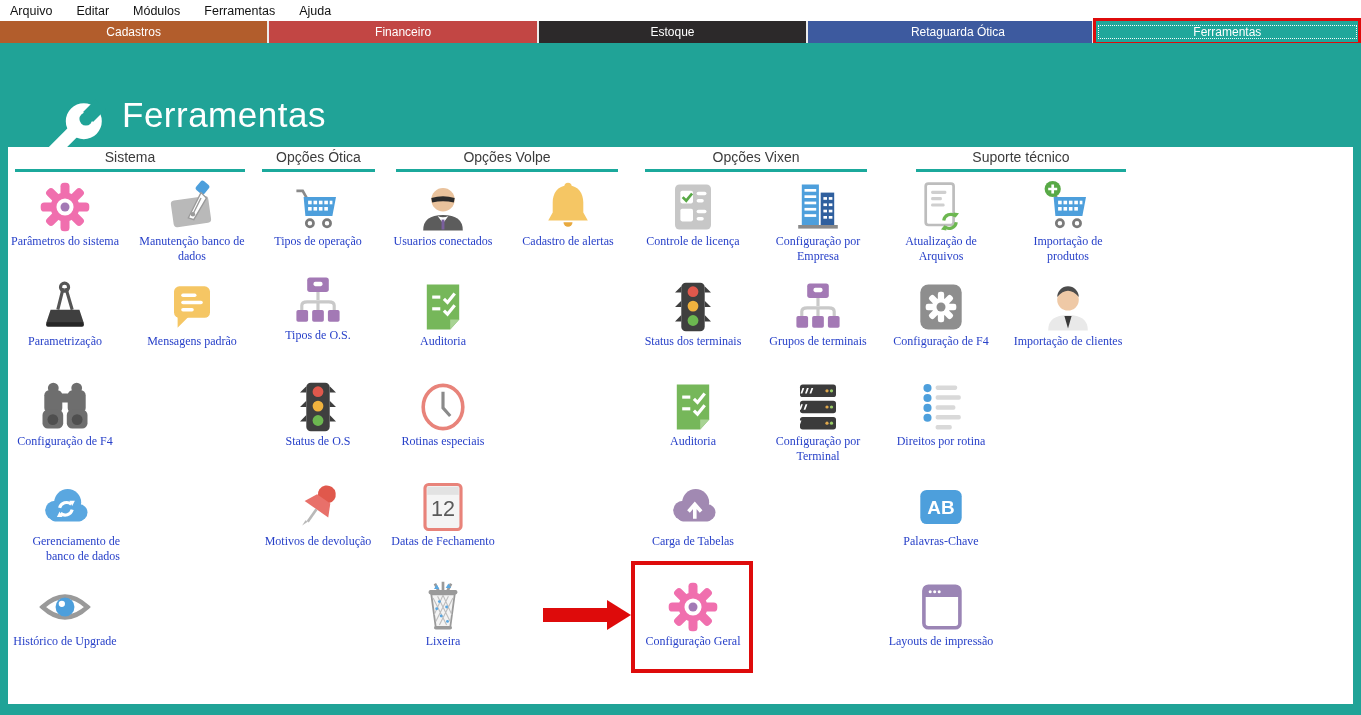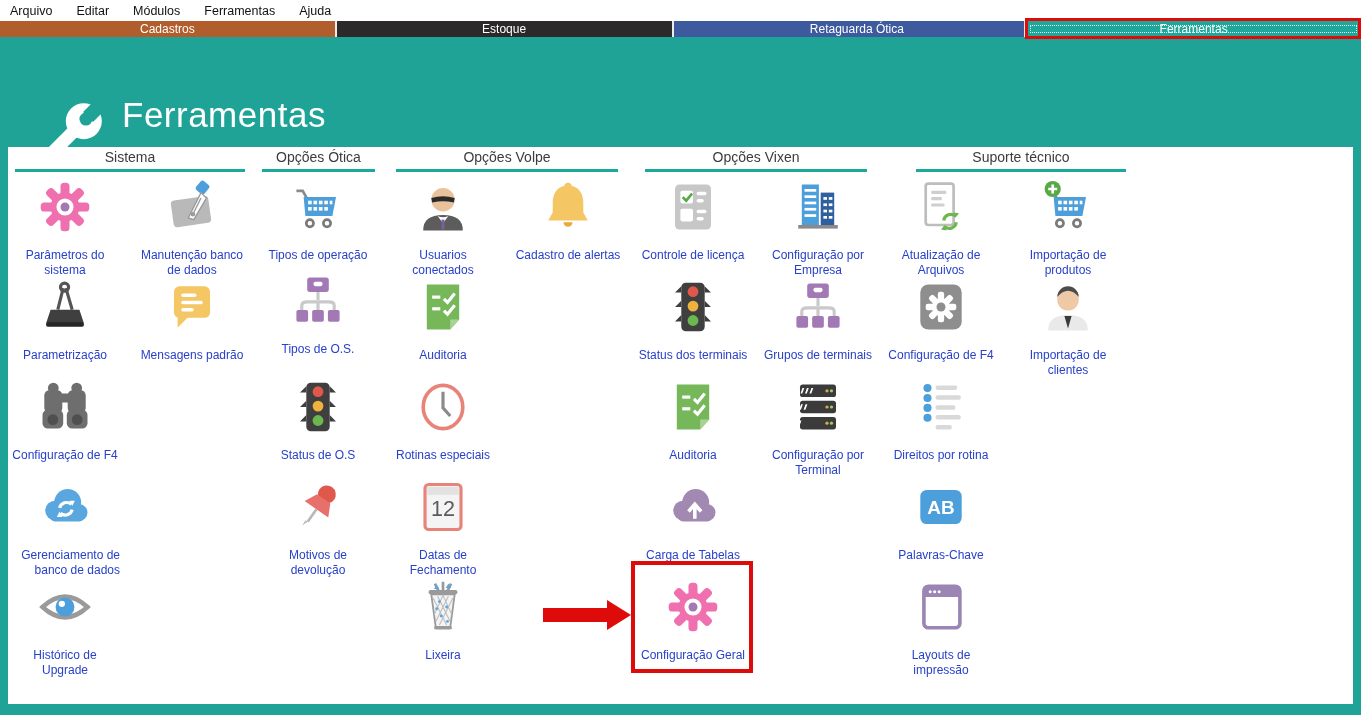--- a/index.html
+++ b/index.html
@@ -5,21 +5,21 @@
   html,body{margin:0;padding:0;}
   body{font-family:"Liberation Sans",sans-serif;}
   #page{position:relative;width:1361px;height:715px;background:#20a397;overflow:hidden;}
 
   
   #menubar{position:absolute;left:0;top:0;width:100%;height:21px;background:#ffffff;
     display:flex;align-items:center;gap:24px;padding-left:10px;box-sizing:border-box;}
   .menu-item{font-size:12.5px;color:#111;cursor:default;}
 
   
-  #tabstrip{position:absolute;left:0;top:21px;width:100%;height:16px;display:flex;}
+  #tabstrip{position:absolute;left:0;top:21px;width:100%;height:22px;display:flex;}
   .tab{flex:1;display:flex;align-items:center;justify-content:center;color:#fff;
     font-size:12px;border-right:2px solid #ececec;box-sizing:border-box;position:relative;}
   .tab:last-child{border-right:none;}
   .tab.active{outline:1px dotted rgba(255,255,255,.95);outline-offset:-5px;}
   .tab.active::before{content:"";position:absolute;left:-1px;right:0;top:-3px;bottom:-2px;
     border:3px solid #de0b0b;pointer-events:none;}
 
   
   #headerband{position:absolute;left:0;top:43px;width:100%;height:104px;background:#20a397;}
   #wrench{position:absolute;left:14px;top:48px;width:100px;height:100px;}
@@ -36,21 +36,21 @@
 
   
   #panel{position:absolute;left:8px;top:147px;width:1345px;height:557px;background:#ffffff;}
 
   .cat{position:absolute;top:149px;text-align:center;color:#3c3c3c;font-size:14px;}
   .cat .cat-line{position:absolute;left:0;right:0;top:20px;height:3px;background:#1ba99c;}
 
   .item{position:absolute;width:110px;text-align:center;cursor:pointer;}
   .item .ic{width:54px;height:54px;margin:0 auto;}
   .item .ic svg{width:54px;height:54px;display:block;}
-  .item .lbl{margin-top:14px;font-size:12px;line-height:15px;color:#2841c9;}
+  .item .lbl{margin-top:0;font-size:12px;line-height:15px;color:#2841c9;font-family:Liberation Serif, serif;}
 
   
   #hl-box{position:absolute;left:631px;top:561px;width:122px;height:112px;
     border:4px solid #de0b0b;box-sizing:border-box;pointer-events:none;}
   #hl-arrow{position:absolute;left:543px;top:608px;width:64px;height:14px;background:#de0b0b;}
   #hl-arrow::after{content:"";position:absolute;left:64px;top:-8px;width:0;height:0;
     border-top:15px solid transparent;border-bottom:15px solid transparent;border-left:24px solid #de0b0b;}
 </style>
 </head>
 <body>
@@ -60,20 +60,21 @@
   <div id="menubar">
       <div class="menu-item">Arquivo</div>
       <div class="menu-item">Editar</div>
       <div class="menu-item">Módulos</div>
       <div class="menu-item">Ferramentas</div>
       <div class="menu-item">Ajuda</div>
     </div>
 
   <div id="tabstrip">
       <div class="tab" style="background: rgb(178, 93, 44);">Cadastros</div>
+      <div class="tab" style="background: rgb(194, 70, 68);">Financeiro</div>
       <div class="tab" style="background: rgb(44, 41, 42);">Estoque</div>
       <div class="tab" style="background: rgb(61, 90, 159); padding-left: 16px;">Retaguarda Ótica</div>
       <div class="tab active" style="background: rgb(31, 167, 155);">Ferramentas</div>
     </div>
 
   <div id="headerband">
     <div id="wrench">
       <svg viewBox="0 0 100 100">
         <g transform="rotate(45 50 50)">
           <circle cx="50" cy="22" r="18" fill="#fff"></circle>

